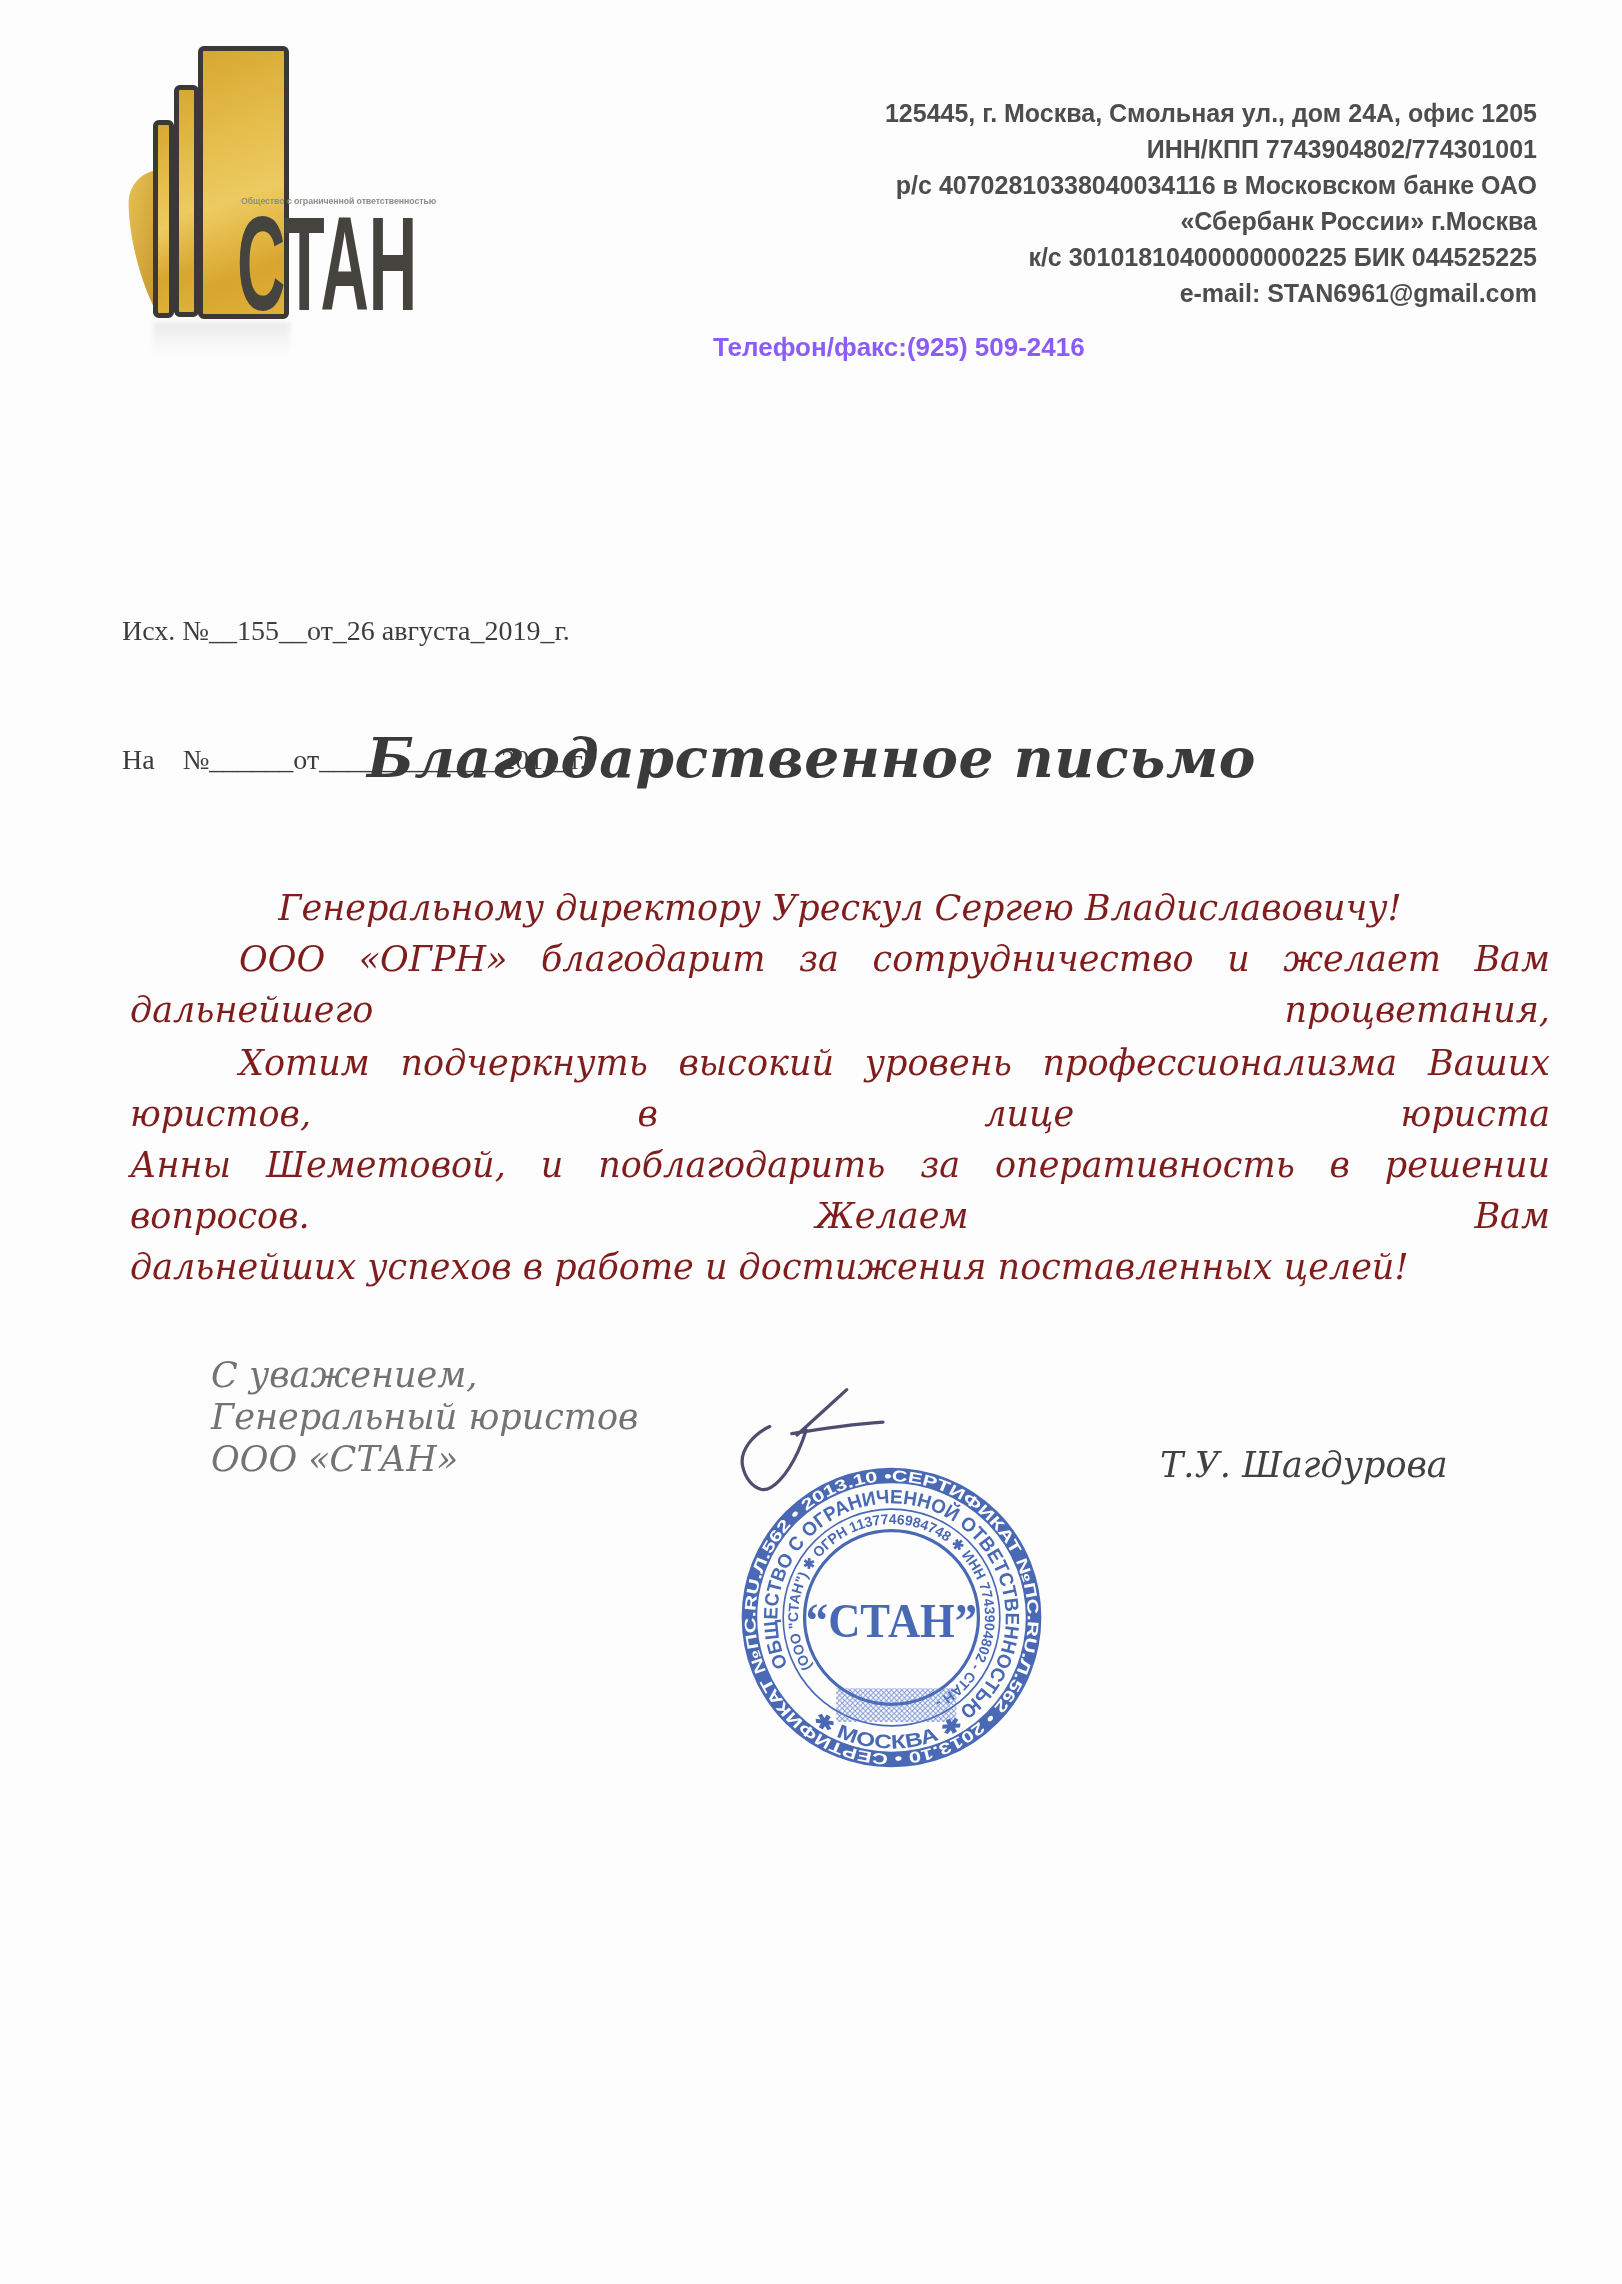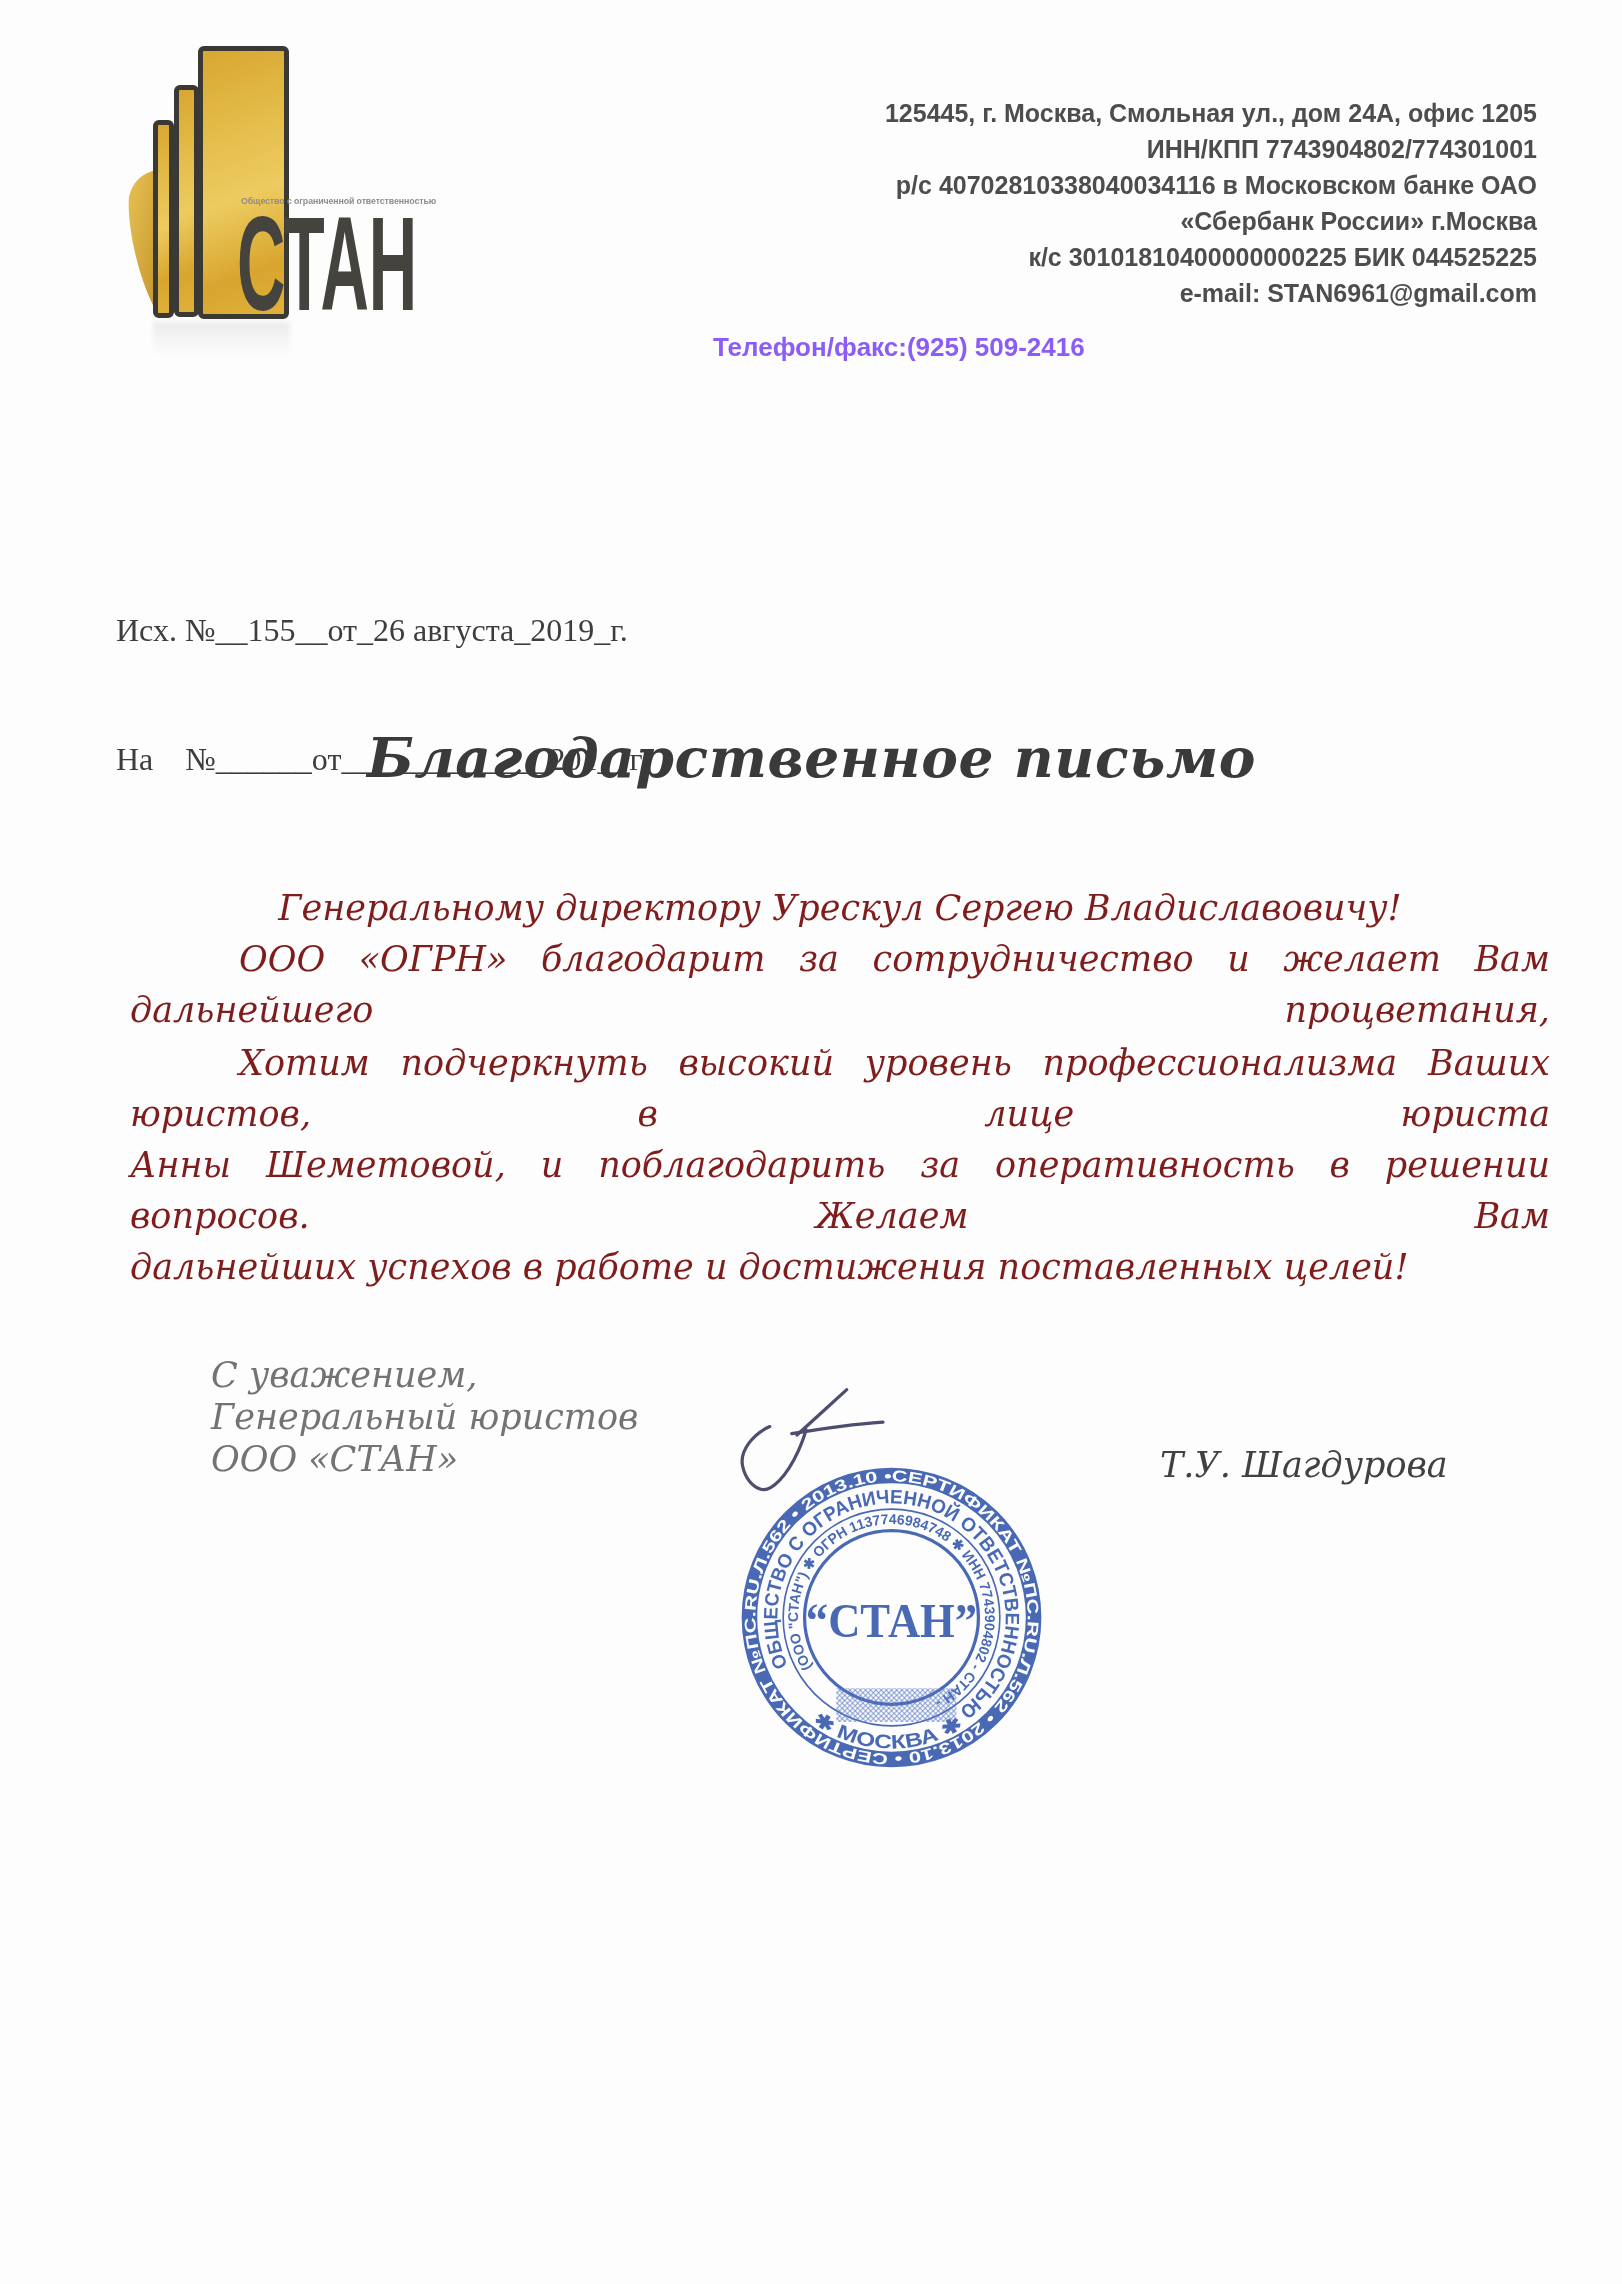--- a/index.html
+++ b/index.html
@@ -17,22 +17,22 @@
             color:#45433d;transform:scaleX(0.5);transform-origin:left top;white-space:nowrap;z-index:4;
             font-family:"Liberation Sans",sans-serif;}
 
   
   .contact{position:absolute;left:713px;top:95px;width:824px;text-align:right;
            color:#4d4d4d;font-weight:bold;font-size:25px;line-height:36px;}
   .phone{position:absolute;left:713px;top:332px;width:824px;
            color:#8b5cf6;font-weight:bold;font-size:26px;}
 
   
-  .refs{position:absolute;left:116px;top:523px;font-family:"Liberation Serif",serif;
-        font-size:32px;line-height:43px;color:#3d3d3d;white-space:pre;}
+  .refs{position:absolute;left:122px;top:523px;font-family:"Liberation Serif",serif;
+        font-size:28px;line-height:43px;color:#3d3d3d;white-space:pre;}
 
   
   .title{position:absolute;left:0;top:725px;width:1623px;text-align:center;
          font-family:"DejaVu Serif",serif;font-style:italic;font-weight:600;
          font-size:55px;letter-spacing:0.6px;color:#3a3a3a;}
 
   
   .body-block{position:absolute;left:130px;top:883px;width:1420px;
          font-family:"DejaVu Serif",serif;font-style:italic;font-size:35px;color:#7f1d1d;}
   .b-line{line-height:51px;text-align:justify;text-align-last:justify;}

